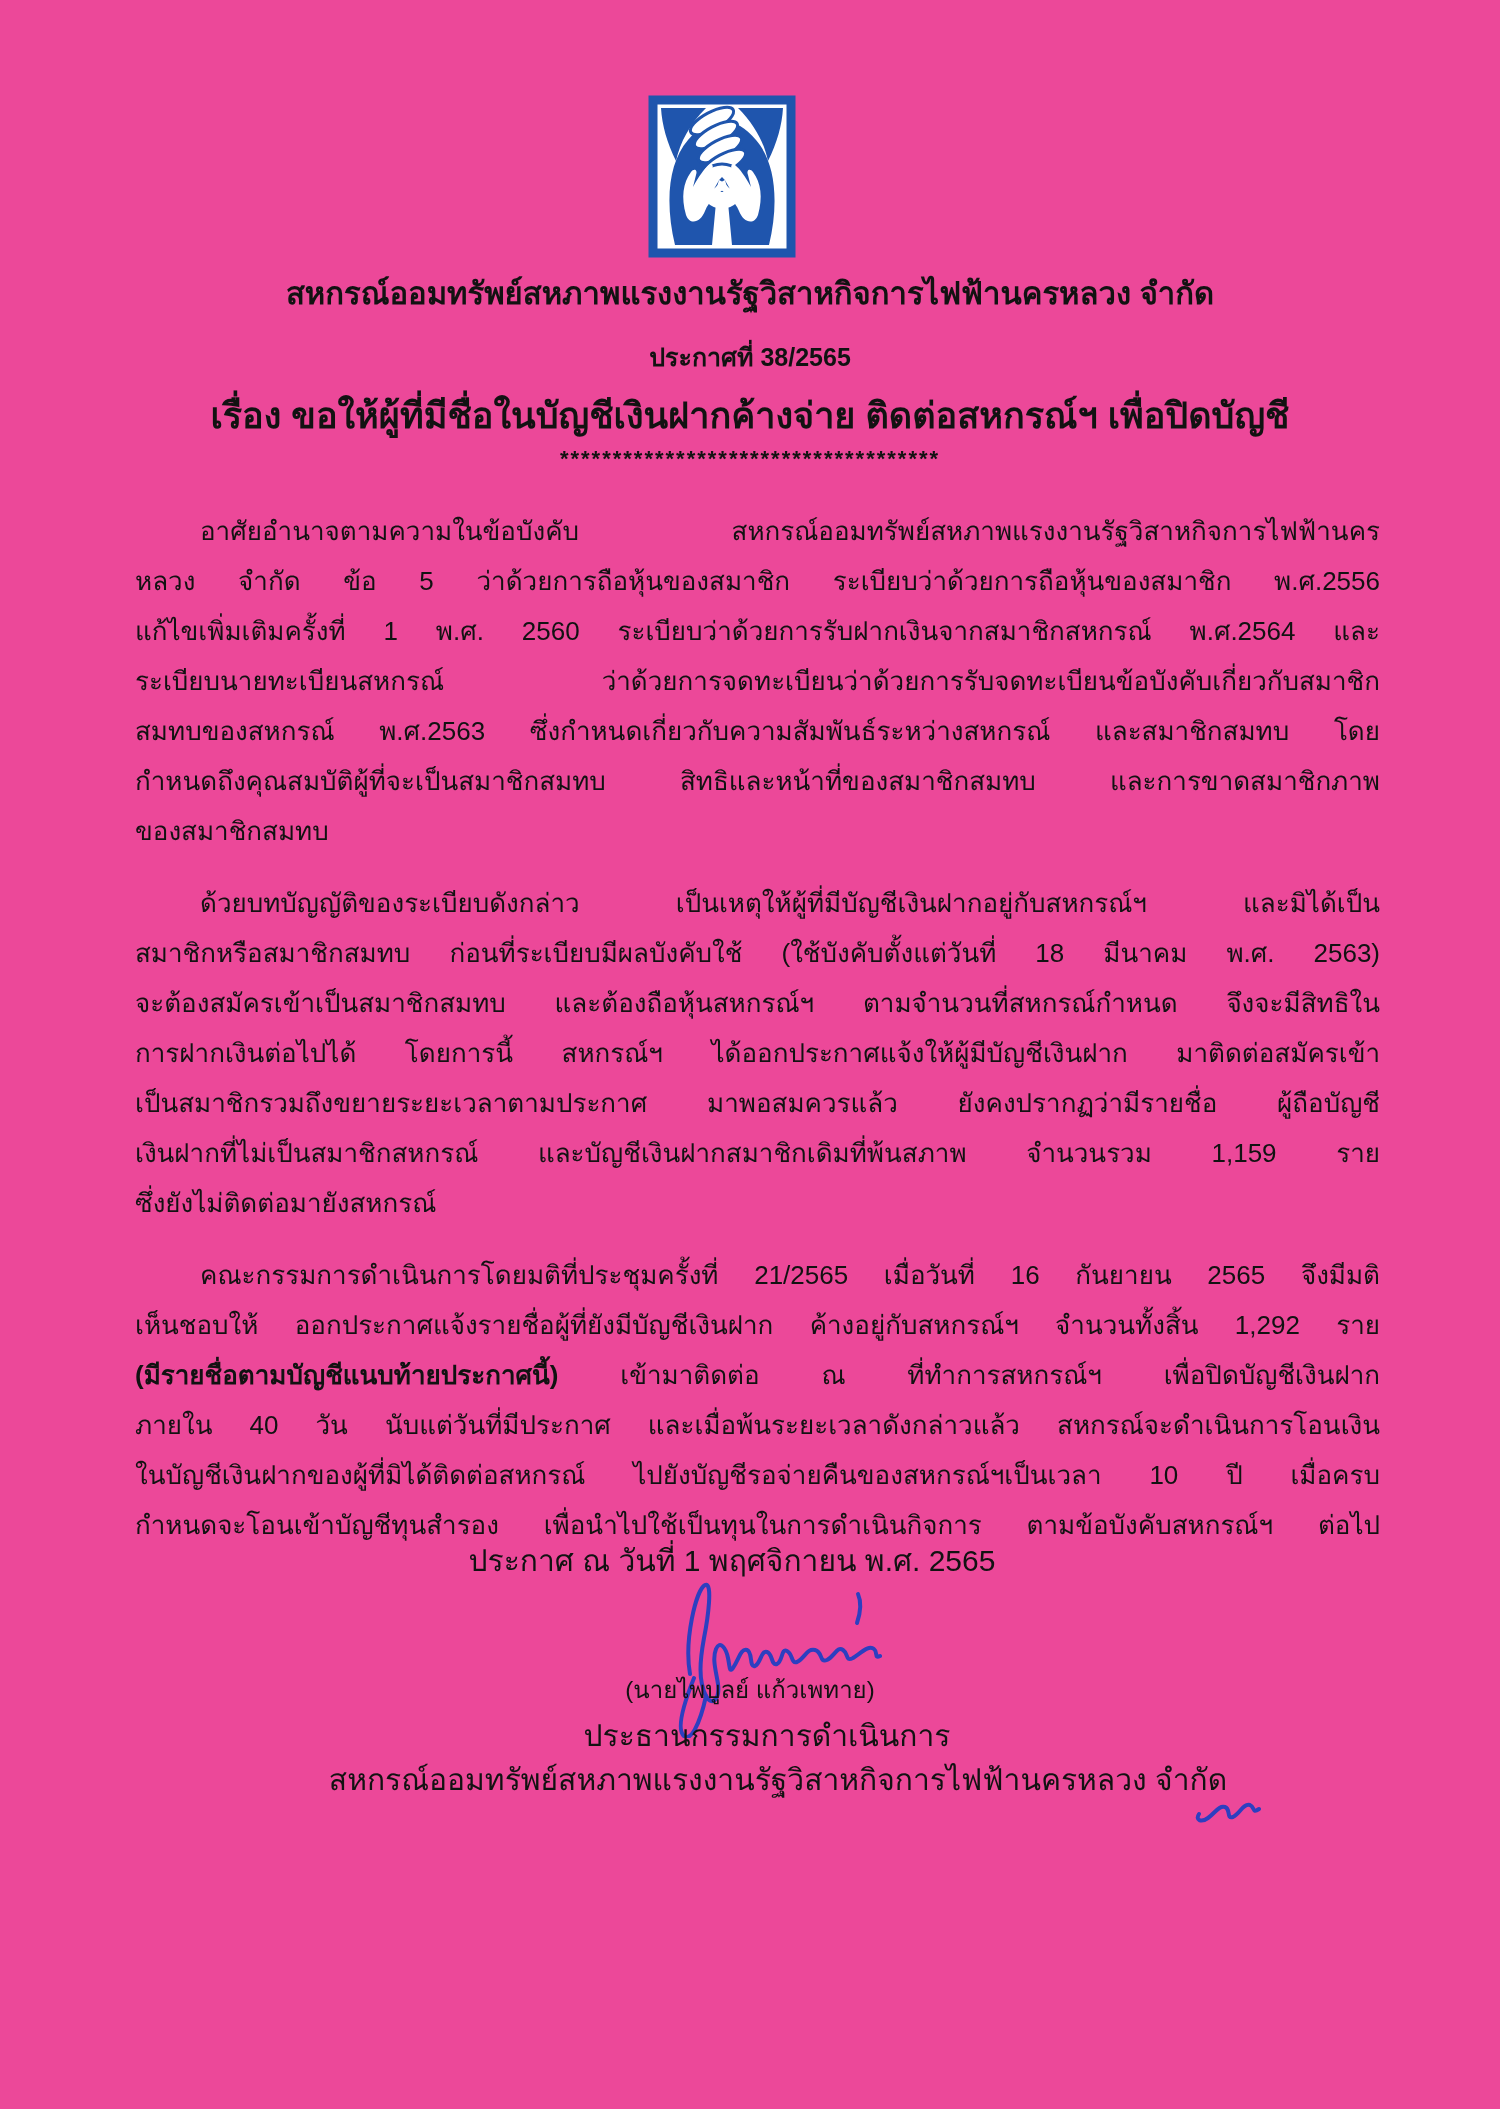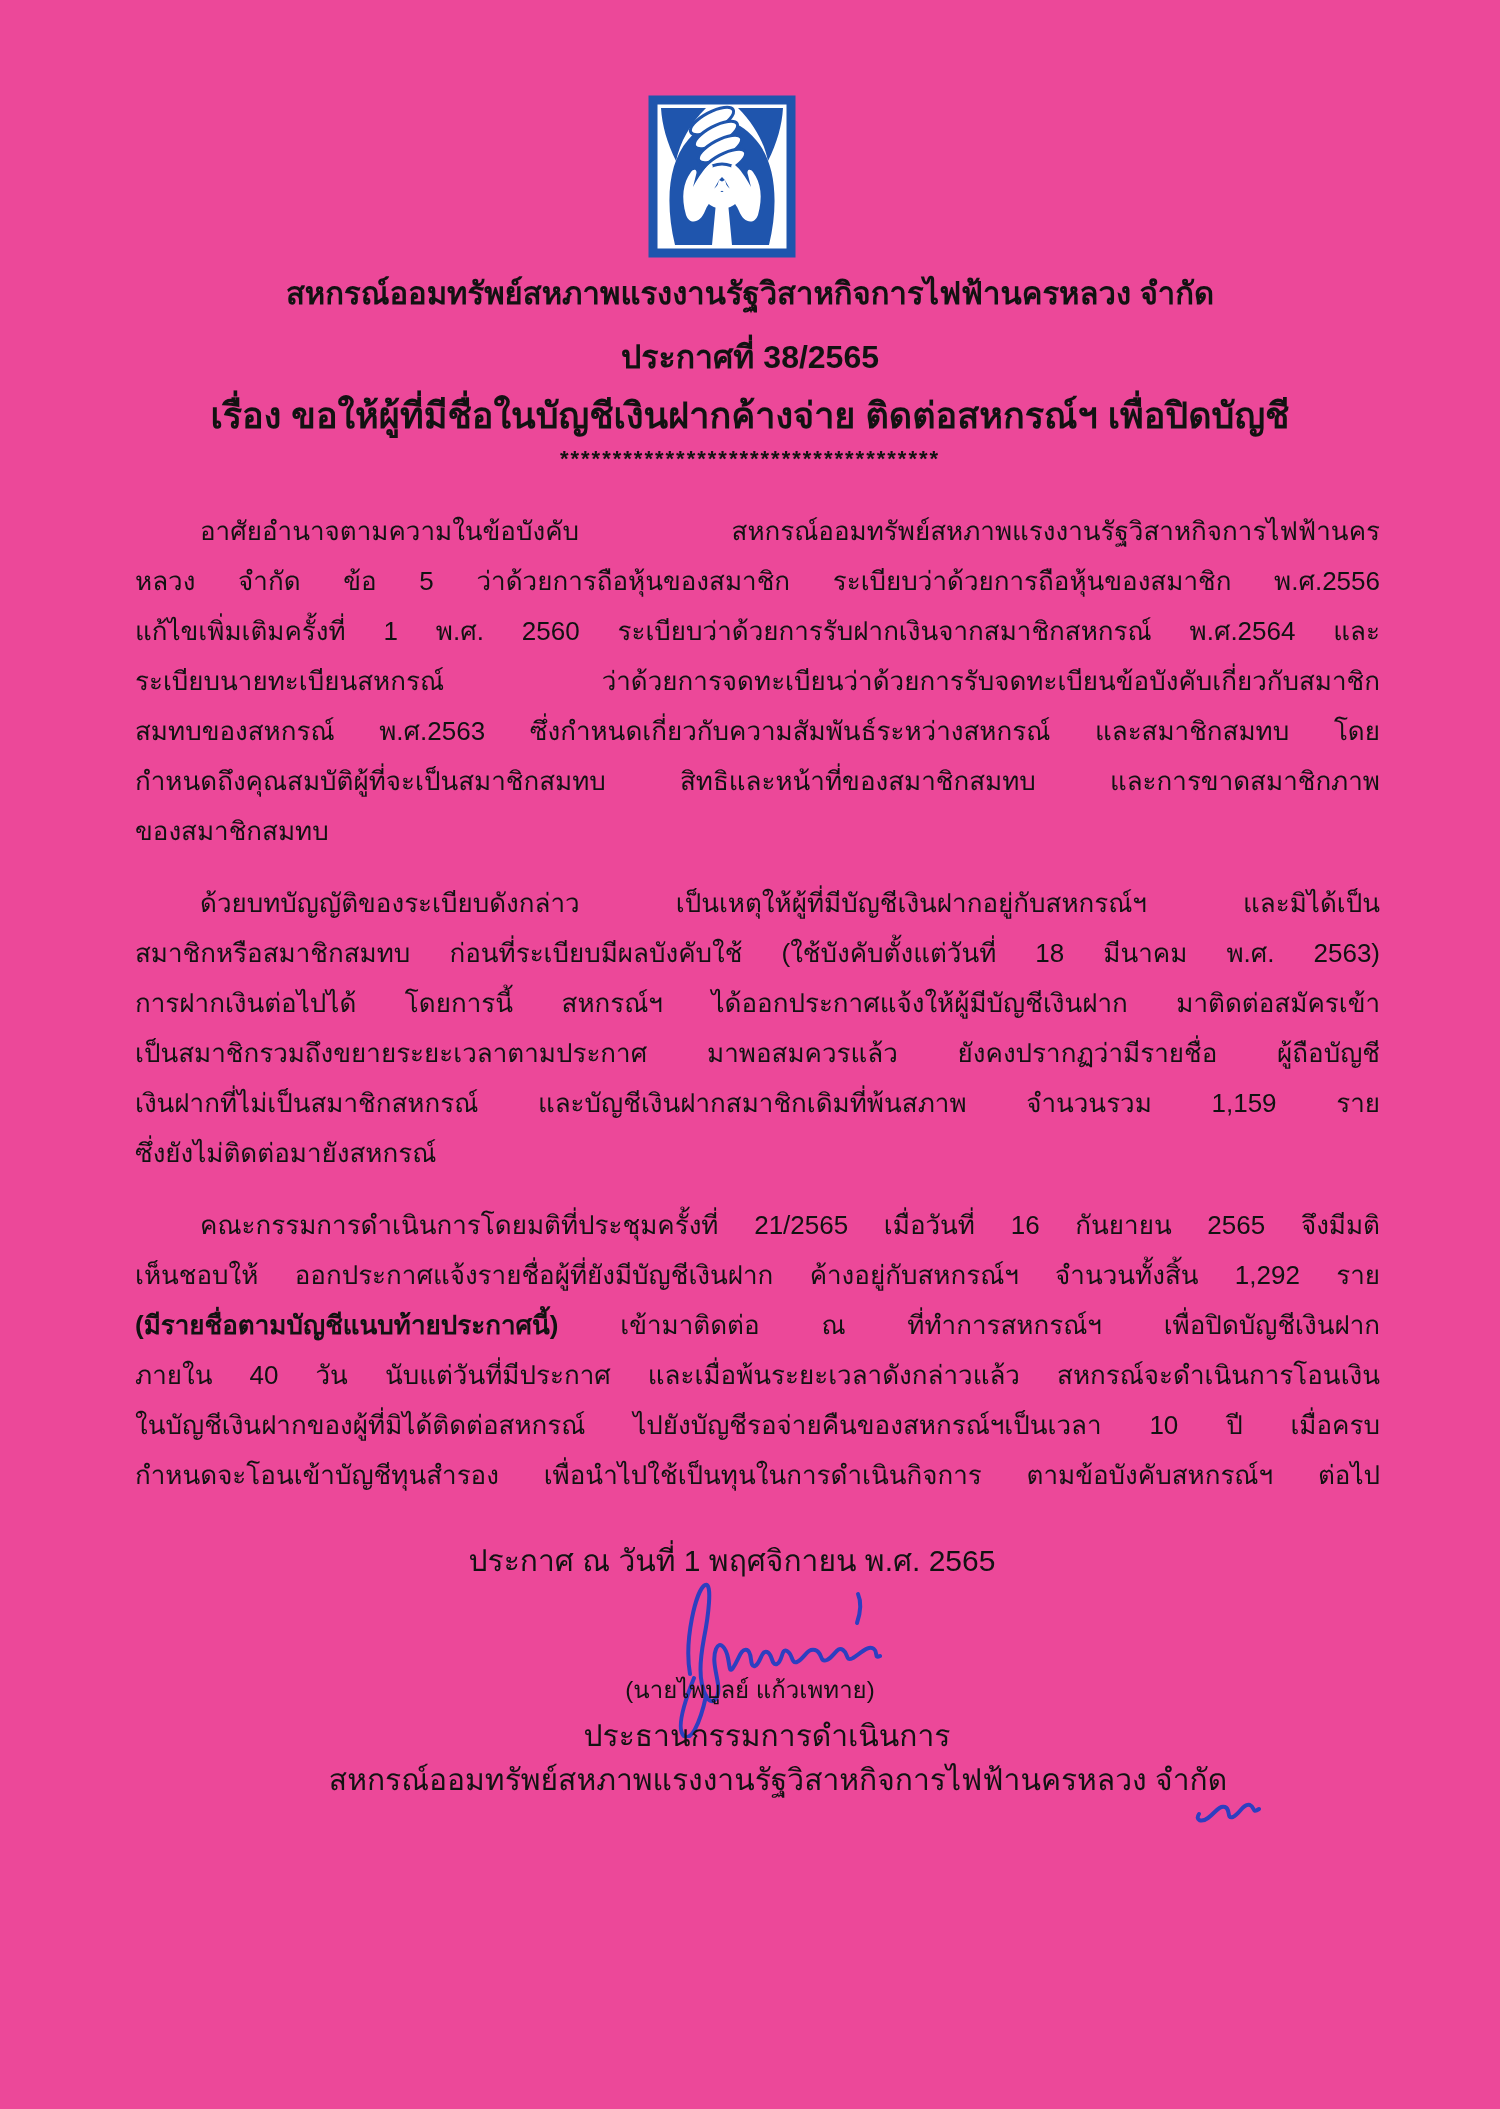--- a/index.html
+++ b/index.html
@@ -10,21 +10,21 @@
     background:#ec4899;
     font-family:"Liberation Sans","DejaVu Sans",sans-serif;
     color:#121212;
     overflow:hidden;
   }
   
   .logo{position:absolute;top:95px;left:648px;width:148px;height:163px;}
   
   .hdr{position:absolute;left:0;width:100%;text-align:center;}
   .org-name{top:272px;font-size:31px;font-weight:bold;line-height:44px;}
-  .ann-no{top:330px;font-size:32px;font-weight:bold;line-height:54px;}
+  .ann-no{top:330px;font-size:25px;font-weight:bold;line-height:54px;}
   .subject{top:392px;font-size:36px;font-weight:bold;line-height:48px;}
   .stars{top:446px;font-size:22px;font-weight:bold;letter-spacing:2px;line-height:26px;}
   
   .bodytext{position:absolute;top:506px;left:135px;width:1245px;font-size:26px;}
   .para{margin:0 0 22px 0;}
   .line{height:50px;line-height:50px;overflow:visible;}
   .j{text-align:justify;text-align-last:justify;}
   .indent{text-indent:65px;}
   .lastline{text-align:left;}
   .b{font-weight:bold;}
@@ -82,20 +82,21 @@
       <div class="line j">แก้ไขเพิ่มเติมครั้งที่ 1 พ.ศ. 2560  ระเบียบว่าด้วยการรับฝากเงินจากสมาชิกสหกรณ์ พ.ศ.2564  และ</div>
       <div class="line j">ระเบียบนายทะเบียนสหกรณ์  ว่าด้วยการจดทะเบียนว่าด้วยการรับจดทะเบียนข้อบังคับเกี่ยวกับสมาชิก</div>
       <div class="line j">สมทบของสหกรณ์ พ.ศ.2563  ซึ่งกำหนดเกี่ยวกับความสัมพันธ์ระหว่างสหกรณ์ และสมาชิกสมทบ  โดย</div>
       <div class="line j">กำหนดถึงคุณสมบัติผู้ที่จะเป็นสมาชิกสมทบ สิทธิและหน้าที่ของสมาชิกสมทบ  และการขาดสมาชิกภาพ</div>
       <div class="line lastline">ของสมาชิกสมทบ</div>
     </div>
 
     <div class="para">
       <div class="line j indent">ด้วยบทบัญญัติของระเบียบดังกล่าว  เป็นเหตุให้ผู้ที่มีบัญชีเงินฝากอยู่กับสหกรณ์ฯ และมิได้เป็น</div>
       <div class="line j">สมาชิกหรือสมาชิกสมทบ  ก่อนที่ระเบียบมีผลบังคับใช้   (ใช้บังคับตั้งแต่วันที่ 18 มีนาคม พ.ศ. 2563)</div>
+      <div class="line j">จะต้องสมัครเข้าเป็นสมาชิกสมทบ และต้องถือหุ้นสหกรณ์ฯ ตามจำนวนที่สหกรณ์กำหนด  จึงจะมีสิทธิใน</div>
       <div class="line j">การฝากเงินต่อไปได้   โดยการนี้  สหกรณ์ฯ ได้ออกประกาศแจ้งให้ผู้มีบัญชีเงินฝาก มาติดต่อสมัครเข้า</div>
       <div class="line j">เป็นสมาชิกรวมถึงขยายระยะเวลาตามประกาศ มาพอสมควรแล้ว   ยังคงปรากฏว่ามีรายชื่อ ผู้ถือบัญชี</div>
       <div class="line j">เงินฝากที่ไม่เป็นสมาชิกสหกรณ์  และบัญชีเงินฝากสมาชิกเดิมที่พ้นสภาพ จำนวนรวม  1,159   ราย</div>
       <div class="line lastline">ซึ่งยังไม่ติดต่อมายังสหกรณ์</div>
     </div>
 
     <div class="para">
       <div class="line j indent">คณะกรรมการดำเนินการโดยมติที่ประชุมครั้งที่ 21/2565 เมื่อวันที่ 16  กันยายน 2565  จึงมีมติ</div>
       <div class="line j">เห็นชอบให้ ออกประกาศแจ้งรายชื่อผู้ที่ยังมีบัญชีเงินฝาก ค้างอยู่กับสหกรณ์ฯ จำนวนทั้งสิ้น 1,292  ราย</div>
       <div class="line j"><span class="b">(มีรายชื่อตามบัญชีแนบท้ายประกาศนี้)</span><span> เข้ามาติดต่อ ณ  ที่ทำการสหกรณ์ฯ เพื่อปิดบัญชีเงินฝาก</span></div>

